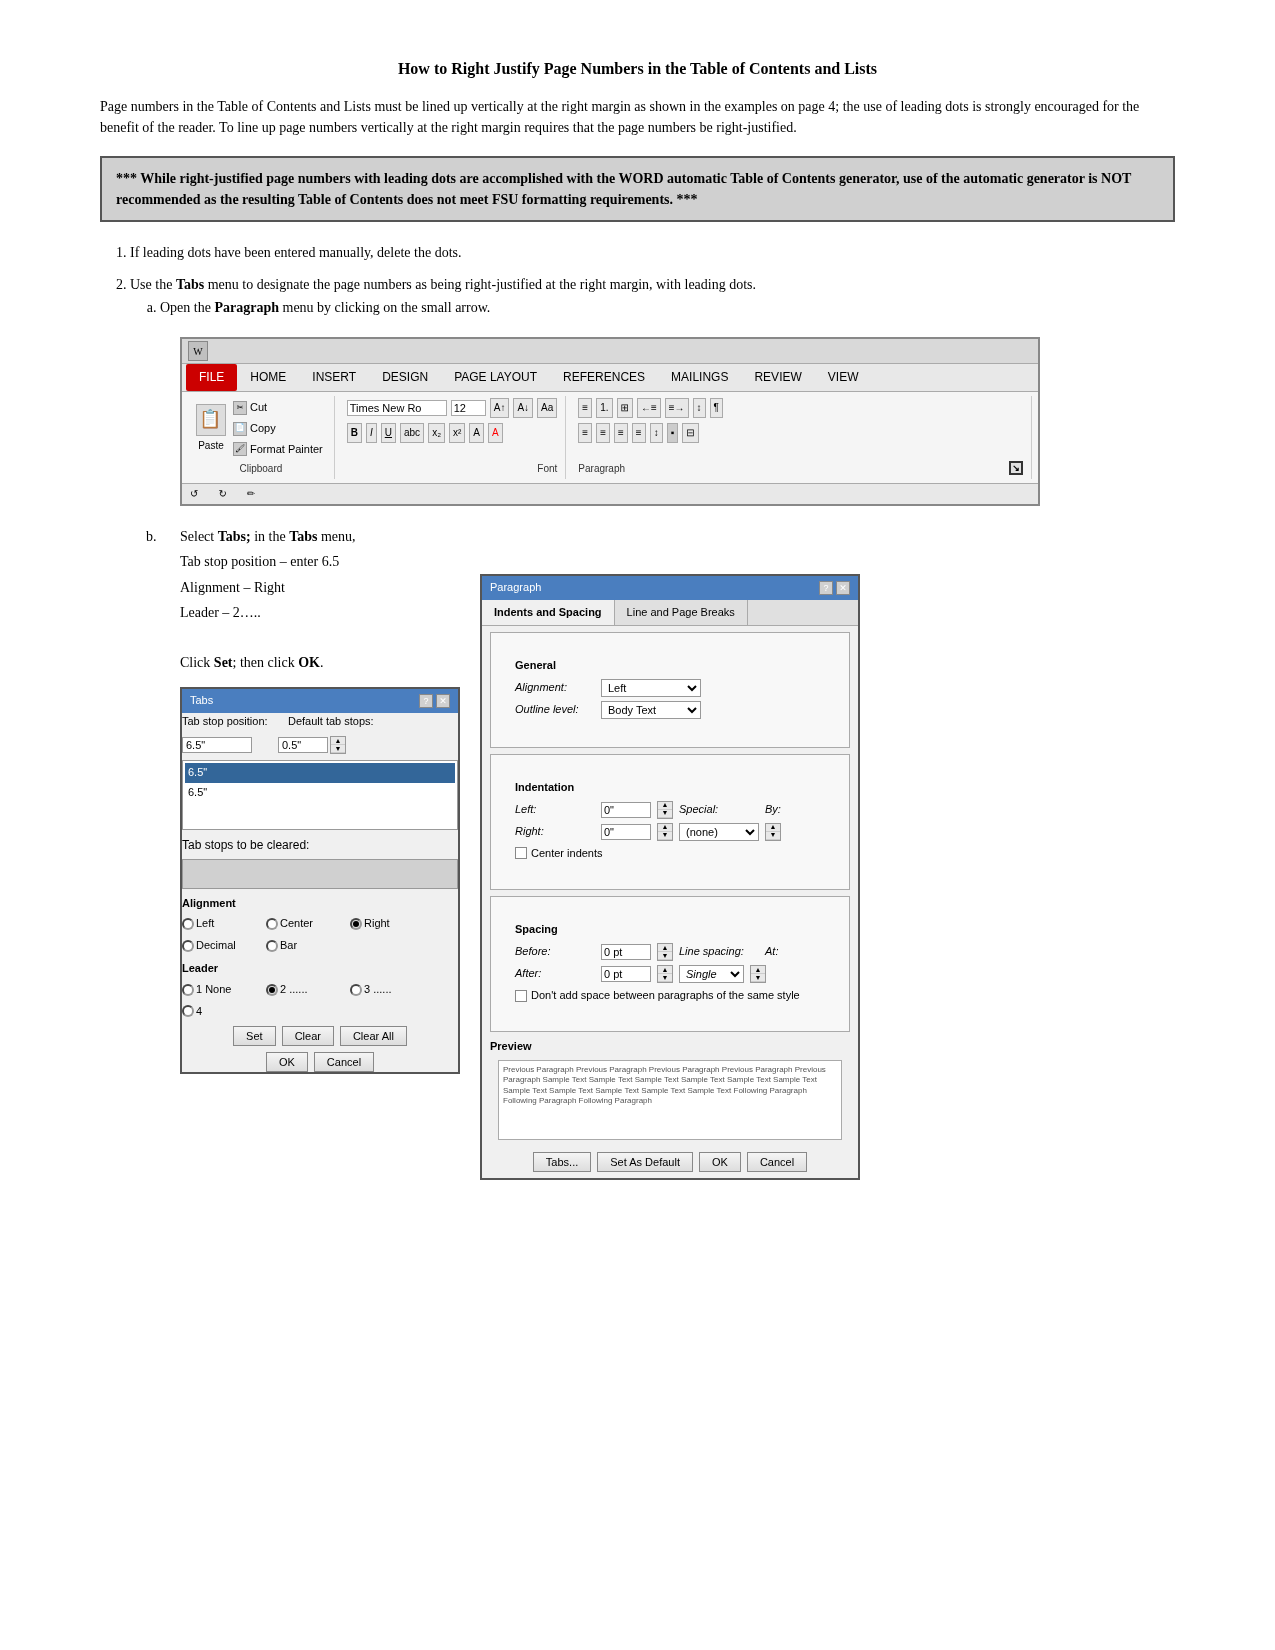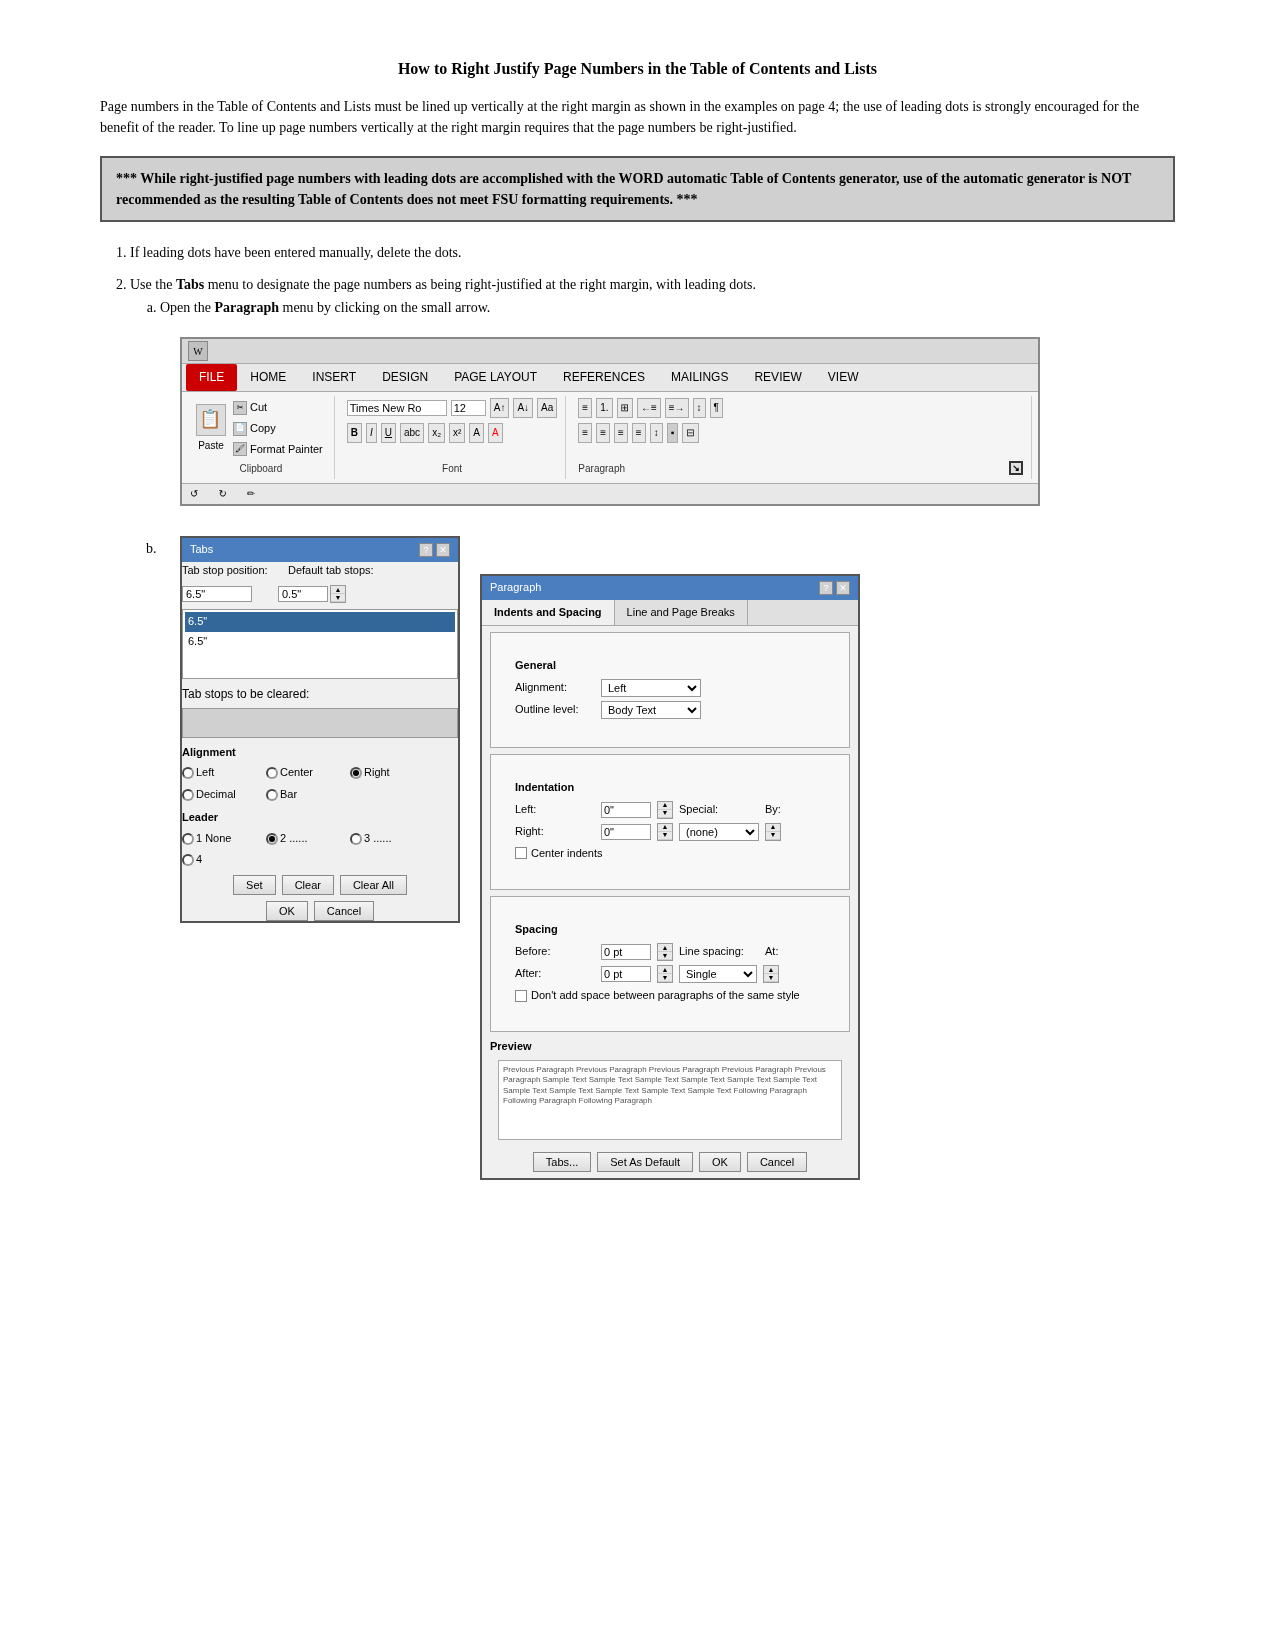--- a/index.html
+++ b/index.html
@@ -445,20 +445,21 @@
     .para-row {
       display: flex;
       align-items: center;
       gap: 6px;
       margin-bottom: 4px;
     }
 
     .para-label {
       min-width: 80px;
       font-size: 11px;
+      font-style: italic;
     }
 
     .para-select {
       border: 1px solid #999;
       background: #fff;
       padding: 1px 2px;
       font-size: 11px;
       width: 100px;
     }
 
@@ -588,21 +589,21 @@
                   </div>
                   <div class="ribbon-small-btn">
                     <div class="ribbon-small-icon">🖌</div>
                     <span>Format Painter</span>
                   </div>
                 </div>
               </div>
               <div class="ribbon-group-label">Clipboard</div>
             </div>
 
-            <div class="ribbon-group" style="min-width:220px;">
+            <div class="ribbon-group" style="min-width:220px;align-items:flex-end;">
               <div style="flex:1; display:flex; flex-direction:column; gap:3px; width:100%;">
                 <div class="ribbon-row">
                   <input class="font-select" value="Times New Ro" readonly="" style="">
                   <input class="font-size-select" value="12" readonly="" style="">
                   <span class="ribbon-btn-small">A↑</span>
                   <span class="ribbon-btn-small">A↓</span>
                   <span class="ribbon-btn-small">Aa</span>
                 </div>
                 <div class="ribbon-row">
                   <span class="ribbon-btn-small" style="font-weight:bold;">B</span>
@@ -651,20 +652,27 @@
             <span>↻</span>
             <span>✏</span>
           </div>
         </div>
       </li>
 
       <li>
         <div class="section-b-content">
 
           <div style="min-width:220px;">
+            <div class="instruction-text">
+              Select <b>Tabs;</b> in the <b>Tabs</b> menu,<br>
+              Tab stop position – enter 6.5<br>
+              Alignment – Right<br>
+              Leader – 2…..<br><br>
+              Click <b>Set</b>; then click <b>OK</b>.
+            </div>
 
             <div class="tabs-dialog" style="margin-top:12px;">
               <div class="dialog-titlebar">
                 <span>Tabs</span>
                 <div class="dialog-titlebar-buttons">
                   <div class="dialog-btn-small">?</div>
                   <div class="dialog-btn-small">✕</div>
                 </div>
               </div>
               <div class="dialog-body">
@@ -824,21 +832,21 @@
                   <span class="para-label">Line spacing:</span>
                   <span class="para-label">At:</span>
                 </div>
                 <div class="para-row">
                   <span class="para-label">After:</span>
                   <input class="para-input-small" value="0 pt" style="">
                   <div class="spinner-btn">
                     <div class="spinner-up">▲</div>
                     <div class="spinner-down">▼</div>
                   </div>
-                  <select class="para-select" style="width:78px;">
+                  <select class="para-select" style="width:65px;font-style:italic;">
                     <option>Single</option>
                   </select>
                   <div class="spinner-btn">
                     <div class="spinner-up">▲</div>
                     <div class="spinner-down">▼</div>
                   </div>
                 </div>
                 <div class="checkbox-item">
                   <div class="checkbox-box"></div>
                   <span>Don't add space between paragraphs of the same style</span>

